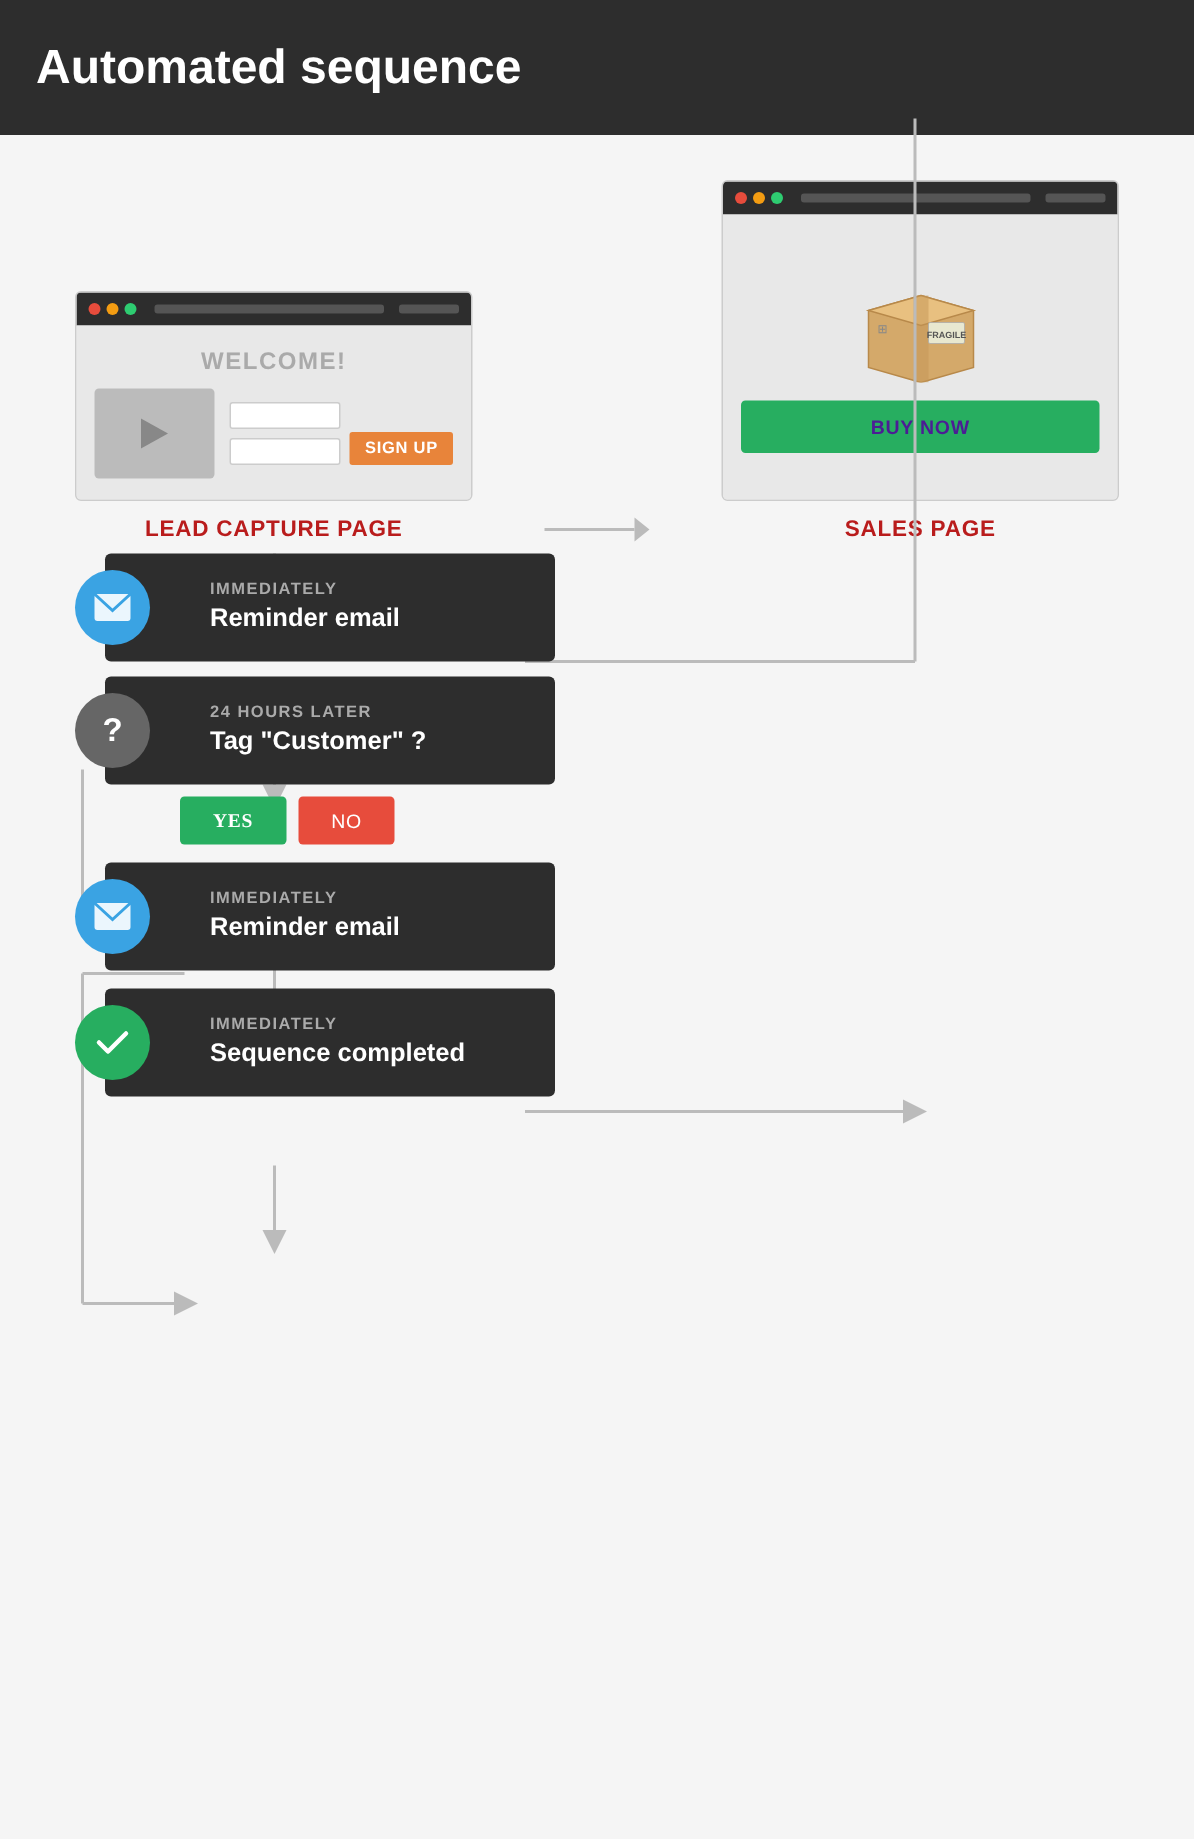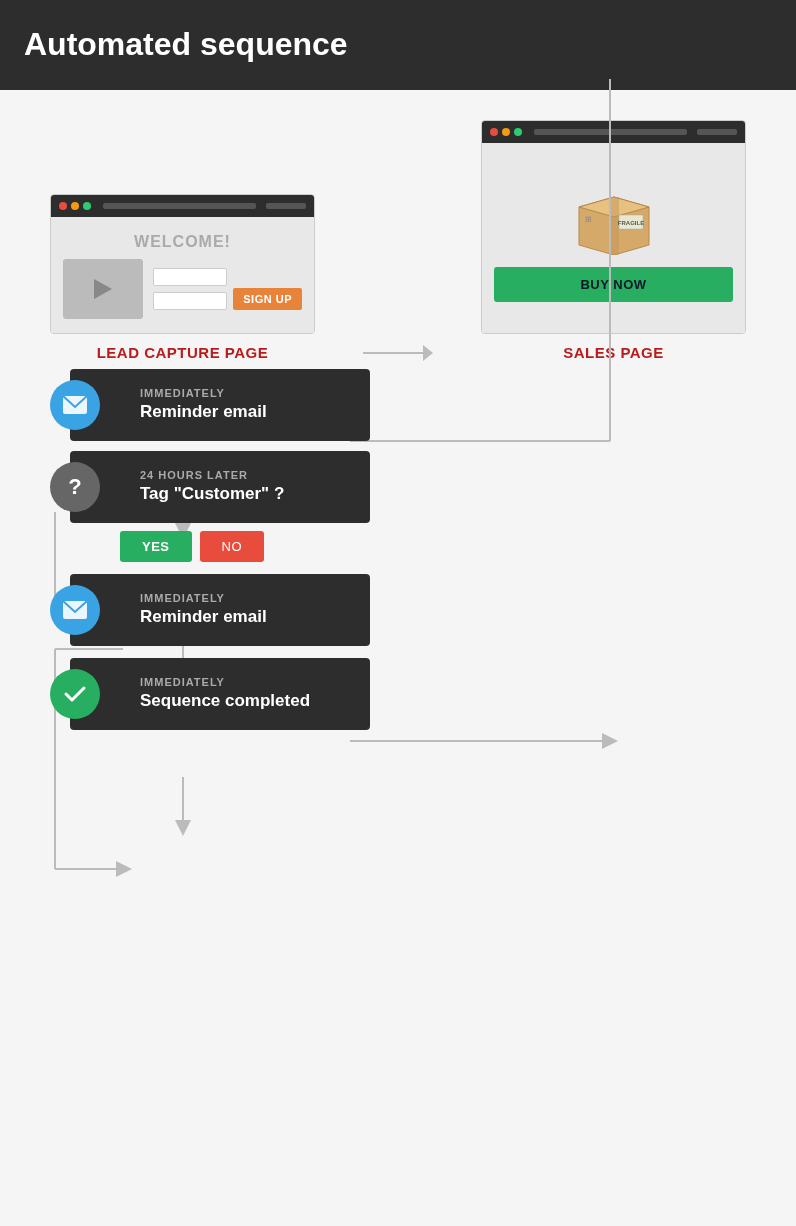--- a/index.html
+++ b/index.html
@@ -136,21 +136,21 @@
       display: flex;
       flex-direction: column;
       align-items: center;
       justify-content: center;
       gap: 12px;
       min-height: 190px;
     }
 
     .buy-now-btn {
       background: #27ae60;
-      color: #0f172a;
+      color: #4c1d95;
       font-size: 13px;
       font-weight: 700;
       padding: 10px 40px;
       border: none;
       border-radius: 3px;
       letter-spacing: 0.5px;
       width: 100%;
     }
 
     .page-label {
@@ -246,20 +246,21 @@
 
     .yes-btn {
       background: #27ae60;
       color: #fff;
       font-size: 13px;
       font-weight: 700;
       padding: 8px 22px;
       border: none;
       border-radius: 3px;
       letter-spacing: 0.5px;
+      font-family: Liberation Serif, serif;
     }
 
     .no-btn {
       background: #e74c3c;
       color: #fff;
       font-size: 13px;
       font-weight: 400;
       padding: 8px 22px;
       border: none;
       border-radius: 3px;

